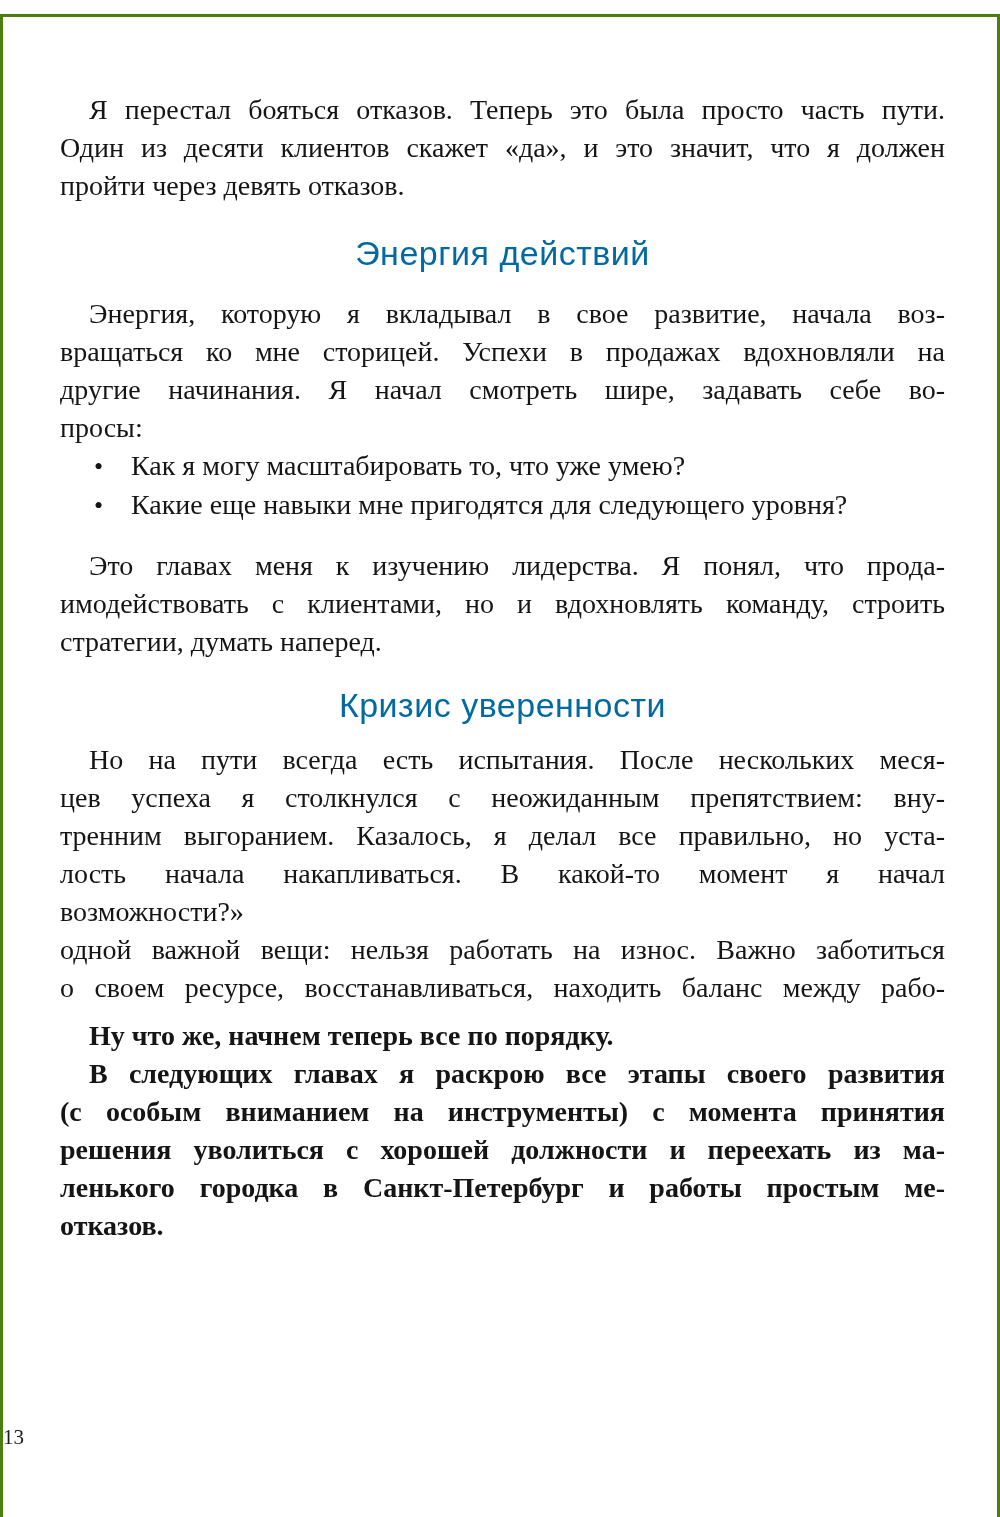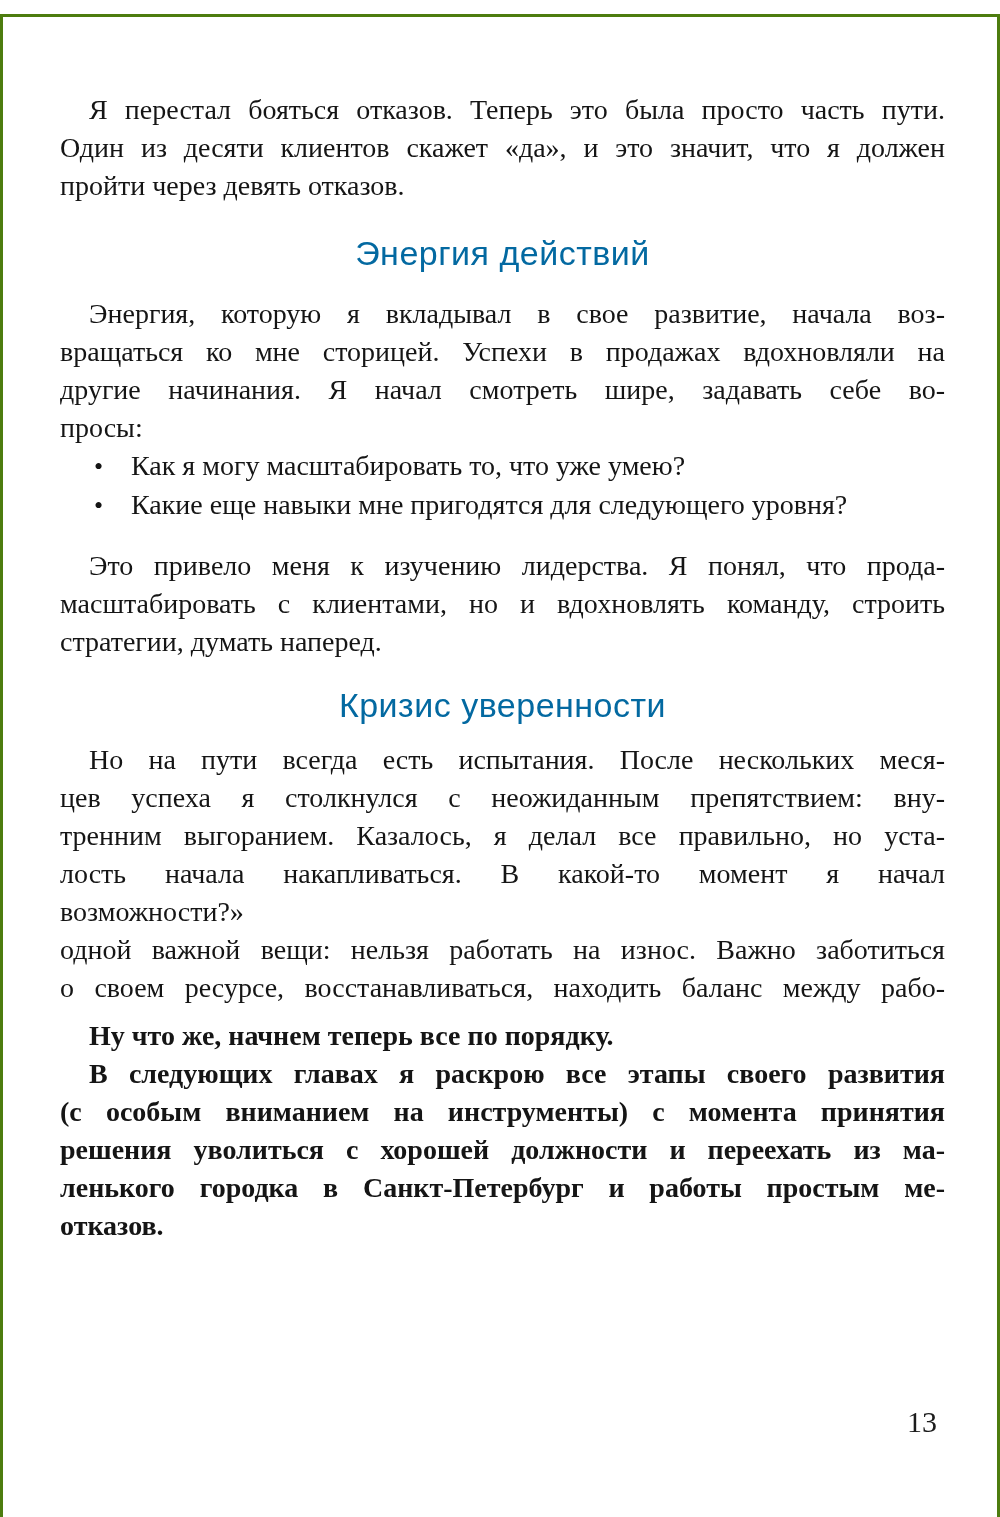--- a/index.html
+++ b/index.html
@@ -78,23 +78,23 @@
     font-size: 26px;
   }
   .bullet-text {
     flex: 1 1 auto;
     text-align: left;
   }
   .page-number {
     position: absolute;
     left: 0;
     right: 60px;
-    bottom: 89px;
-    text-align: right;
-    font-size: 30px;
+    bottom: 78px;
+    text-align: left;
+    font-size: 21px;
     color: #1c1c1c;
   }
 </style>
 </head>
 <body>
 
 <div class="page">
   <div class="text-block">
 
     <div class="para p1">
@@ -117,22 +117,22 @@
         <span class="bullet-marker">•</span>
         <span class="bullet-text">Как я могу масштабировать то, что уже умею?</span>
       </li>
       <li class="bullet-item">
         <span class="bullet-marker">•</span>
         <span class="bullet-text">Какие еще навыки мне пригодятся для следующего уровня?</span>
       </li>
     </ul>
 
     <div class="para p3">
-      <div class="line first">Это привело меня к изучению лидерства. Я понял, что прода-</div>
-      <div class="line">масштабировать с клиентами, но и вдохновлять команду, строить</div>
+      <div class="line first">Это главах меня к изучению лидерства. Я понял, что прода-</div>
+      <div class="line">имодействовать с клиентами, но и вдохновлять команду, строить</div>
       <div class="line last">стратегии, думать наперед.</div>
     </div>
 
     <div class="heading h2">Кризис уверенности</div>
 
     <div class="para p4">
       <div class="line first">Но на пути всегда есть испытания. После нескольких меся-</div>
       <div class="line">цев успеха я столкнулся с неожиданным препятствием: вну-</div>
       <div class="line">тренним выгоранием. Казалось, я делал все правильно, но уста-</div>
       <div class="line">лость начала накапливаться. В какой-то момент я начал</div>

